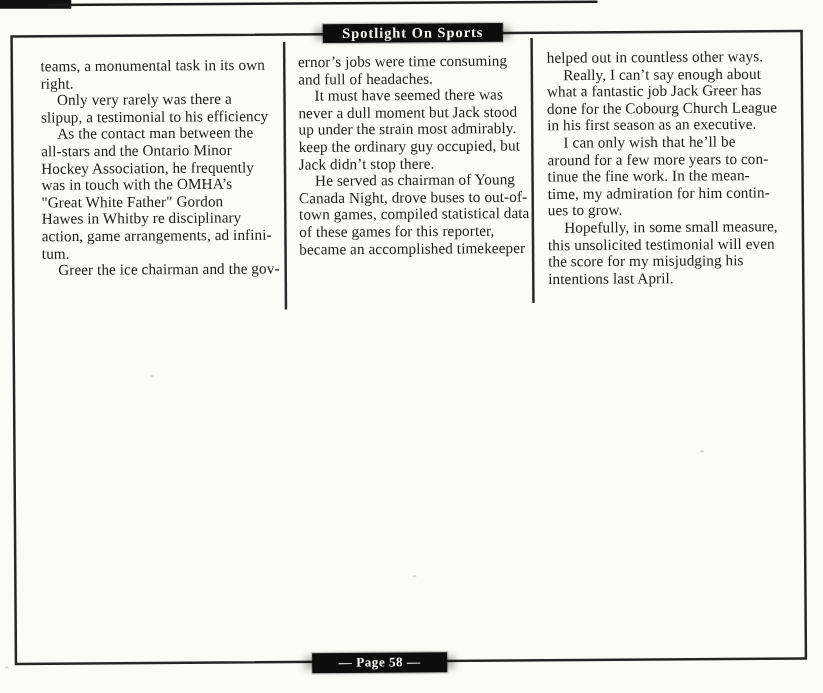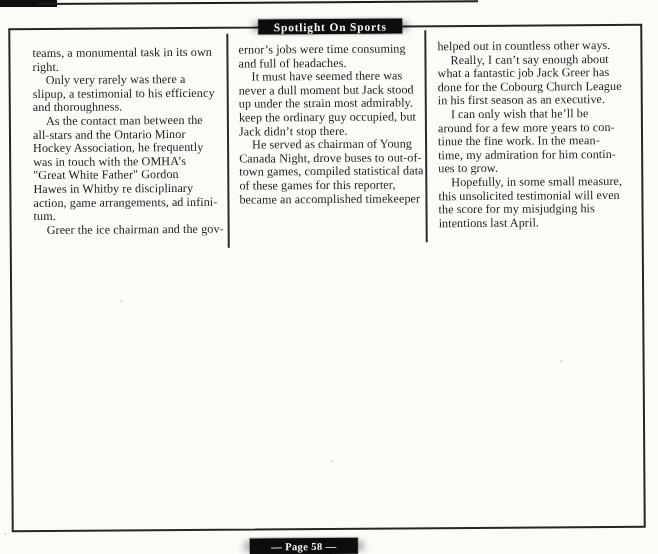--- a/index.html
+++ b/index.html
@@ -40,21 +40,21 @@
     display:flex;align-items:center;justify-content:center;
     font-weight:bold;
     box-shadow:-9px 0 6px -3px rgba(0,0,0,.30), 9px 0 6px -3px rgba(0,0,0,.30), 0 0 0 1px rgba(70,70,70,.25);
   }
   .header-badge{
     left:248px;top:-9px;width:144px;height:15px;
     font-size:11.5px;letter-spacing:.8px;
   }
   .footer-badge{
     left:236px;top:494px;width:108px;height:16px;
-    font-size:10.5px;letter-spacing:.4px;margin-top:16px;
+    font-size:10.5px;letter-spacing:.4px;
   }
   .col{
     position:absolute;
     font-size:12.2px;line-height:13.6px;letter-spacing:.05px;
   }
   .col .line{white-space:nowrap;}
   .col .line.indent{padding-left:13px;}
   .col-1{left:22px;top:17px;width:198px;}
   .col-2{left:228px;top:15px;width:192px;}
   .col-3{left:427px;top:13px;width:208px;}
@@ -78,21 +78,20 @@
 
   <div class="badge header-badge">
     <span>Spotlight On Sports</span>
   </div>
 
   <div class="col col-1">
       <div class="line">teams, a monumental task in its own</div>
       <div class="line">right.</div>
       <div class="line indent">Only very rarely was there a</div>
       <div class="line">slipup, a testimonial to his efficiency</div>
-      <div class="line">and thoroughness.</div>
       <div class="line indent">As the contact man between the</div>
       <div class="line">all-stars and the Ontario Minor</div>
       <div class="line">Hockey Association, he frequently</div>
       <div class="line">was in touch with the OMHA’s</div>
       <div class="line">"Great White Father" Gordon</div>
       <div class="line">Hawes in Whitby re disciplinary</div>
       <div class="line">action, game arrangements, ad infini-</div>
       <div class="line">tum.</div>
       <div class="line indent">Greer the ice chairman and the gov-</div>
     </div>

